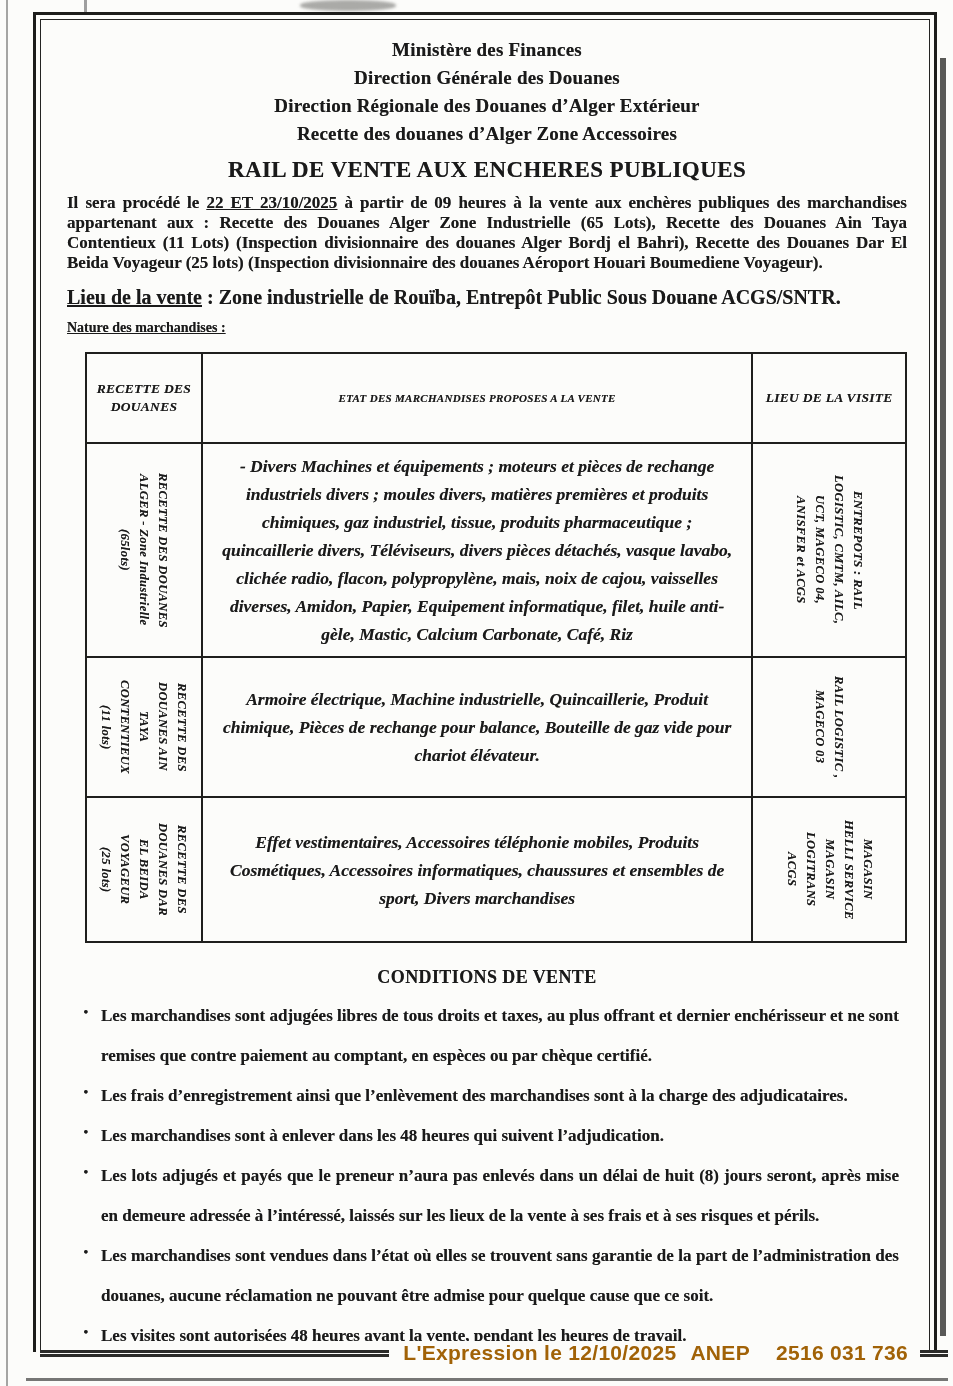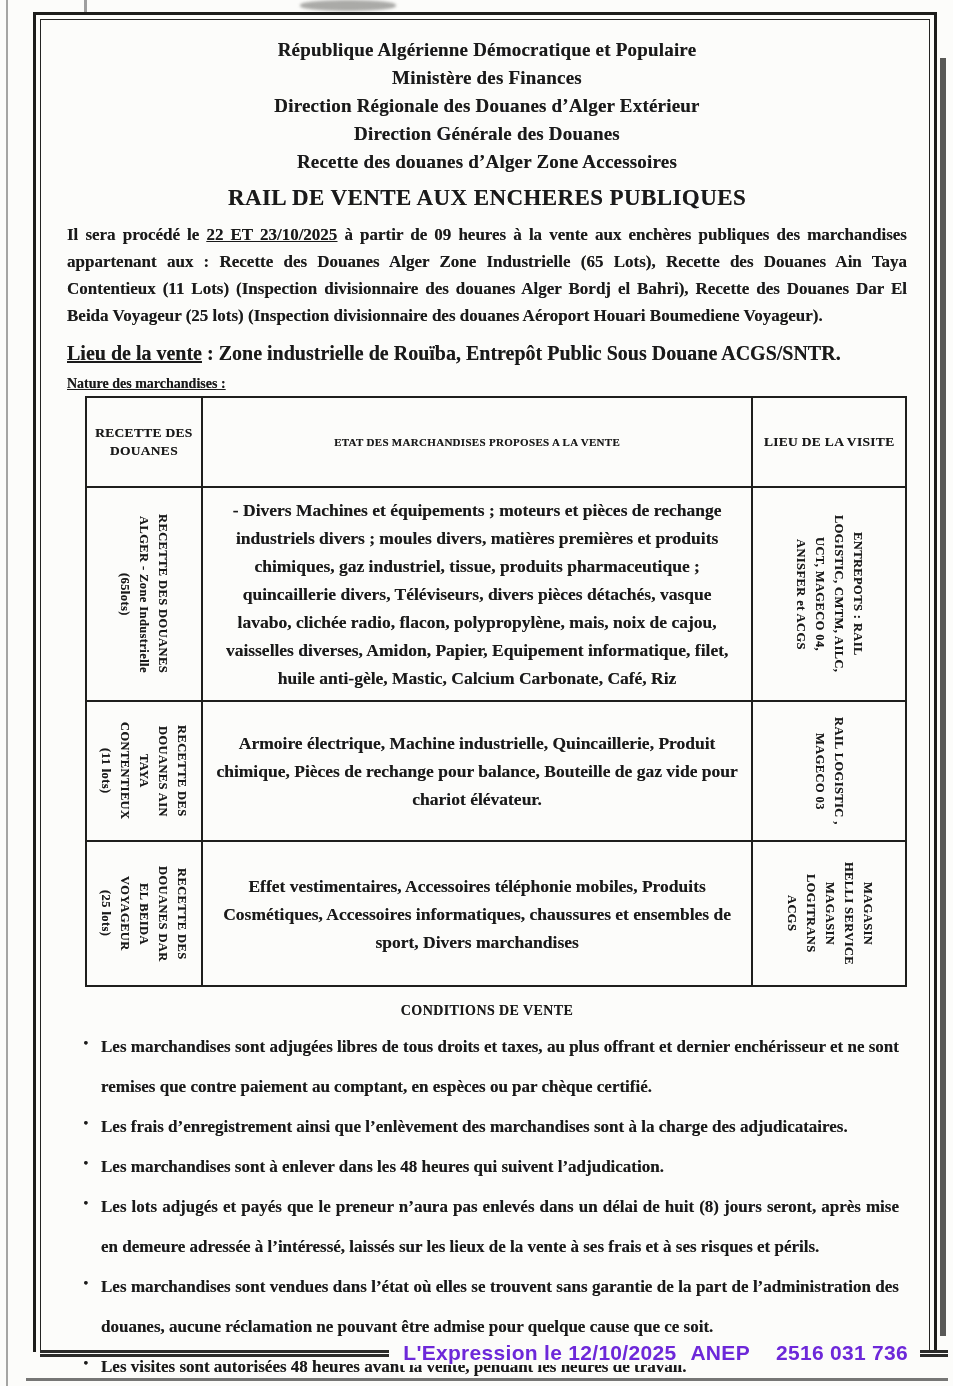--- a/index.html
+++ b/index.html
@@ -23,84 +23,83 @@
   .frame-inner {
     position:absolute; left:4px; right:4px; top:4px; bottom:0;
     border:1px solid #242422; border-bottom:none;
     padding:16px 22px 0 26px; box-sizing:border-box;
     text-shadow:0 0 .5px rgba(20,20,20,.55);
   }
 
   .hdr { text-align:center; font-weight:700; font-size:19px; line-height:28px; letter-spacing:.2px; }
   .doc-title { text-align:center; font-weight:700; font-size:23px; letter-spacing:.4px; margin-top:9px; }
 
-  .intro { margin-top:10px; font-size:17px; font-weight:600; line-height:27px; text-align:justify; }
+  .intro { margin-top:10px; font-size:17px; font-weight:600; line-height:20px; text-align:justify; }
   .intro .date { font-weight:700; text-decoration:underline; }
 
   .lieu { margin-top:13px; font-size:20px; font-weight:600; }
   .lieu .lbl { font-weight:700; text-decoration:underline; }
   .lieu .v2 { font-weight:700; }
   .nature { margin-top:11px; font-size:14px; font-weight:700; text-decoration:underline; }
 
-  table.goods { border-collapse:collapse; margin-top:4px; margin-left:18px; table-layout:fixed; }
+  table.goods { border-collapse:collapse; margin-top:16px; margin-left:18px; table-layout:fixed;font-style:italic; }
   table.goods th, table.goods td { border:2px solid #1f1f1d; box-sizing:border-box; }
   col.c-rec  { width:116px; }
   col.c-etat { width:553px; }
   col.c-lieu { width:154px; }
   tr.hrow { height:90px; }
   tr.r1 { height:200px; } tr.r2 { height:140px; } tr.r3 { height:145px; }
   th.h { font-size:13.5px; font-weight:700; letter-spacing:.3px; white-space:pre-line; line-height:18px; }
   th.h-mid { font-size:11px; }
   td.etat { font-size:17.5px; font-weight:600; text-align:center; vertical-align:middle; padding:8px 12px; line-height:28px; }
   td.vcell { vertical-align:middle; text-align:center; }
   .vtext {
     writing-mode:vertical-rl; text-orientation:mixed;
     white-space:pre-line; font-size:12.5px; font-weight:700;
     line-height:19px; letter-spacing:.4px; margin:0 auto; text-align:center;
     max-height:100%;
   }
 
-  .cond-title { margin-top:16px; text-align:center; font-size:14px; font-weight:700; letter-spacing:.4px; }
+  .cond-title { margin-top:24px; text-align:center; font-size:18px; font-weight:700; letter-spacing:.4px; }
   .cond-list { margin-top:8px; padding:0 8px 0 4px; }
   .cond-item { display:flex; align-items:flex-start; }
   .cond-item .mark { width:30px; flex:0 0 30px; text-align:center; font-size:15px; line-height:32px; }
   .cond-item .txt { flex:1; font-size:17px; font-weight:600; line-height:40px; text-align:justify; }
 
   .footer {
     position:absolute; left:40px; top:1341px; width:908px;
     display:flex; align-items:center;
     font-family:"Liberation Sans","DejaVu Sans",sans-serif;
     background:transparent;
   }
   .drule { height:7px; border-top:3px solid #2b2b29; border-bottom:3px solid #2b2b29; box-sizing:border-box; }
   .drule-left { flex:1; margin-right:10px; }
   .drule-right { width:28px; margin-left:8px; }
-  .footer .ftext { font-weight:700; font-size:21px; color:#6d28d9; letter-spacing:.3px; white-space:nowrap; background:#fcfcfa; padding:0 4px; }
+  .footer .ftext { font-weight:700; font-size:21px; color:#a16207; letter-spacing:.3px; white-space:nowrap; background:#fcfcfa; padding:0 4px; }
   .footer .ftext .gap1 { display:inline-block; width:14px; }
   .footer .ftext .gap2 { display:inline-block; width:26px; }
 </style>
 </head>
 <body>
 
 <div class="page">
 
   <div class="art art-top-smudge"></div>
   <div class="art art-top-tick"></div>
   <div class="art art-left-line"></div>
   <div class="art art-right-bar"></div>
   <div class="art art-bottom-line"></div>
 
   <div class="frame">
     <div class="frame-inner">
 
       <div class="hdr">
-        <div>République Algérienne Démocratique et Populaire</div>
         <div>Ministère des Finances</div>
+        <div>Direction Générale des Douanes</div>
         <div>Direction Régionale des Douanes d’Alger Extérieur</div>
-        <div>Direction Générale des Douanes</div>
         <div>Recette des douanes d’Alger Zone Accessoires</div>
       </div>
 
       <div class="doc-title">RAIL DE VENTE AUX ENCHERES PUBLIQUES</div>
 
       <div class="intro"><span>Il sera procédé le </span><span class="date">22 ET 23/10/2025</span><span> à partir de 09 heures à la vente aux enchères publiques des marchandises appartenant aux : Recette des Douanes Alger Zone Industrielle (65 Lots), Recette des Douanes Ain Taya Contentieux (11 Lots) (Inspection divisionnaire des douanes Alger Bordj el Bahri), Recette des Douanes Dar El Beida Voyageur (25 lots) (Inspection divisionnaire des douanes Aéroport Houari Boumediene Voyageur).</span></div>
 
       <div class="lieu"><span class="lbl">Lieu de la vente</span><span> : </span><span>Zone industrielle de Rouïba, </span><span class="v2">Entrepôt Public Sous Douane ACGS/SNTR.</span></div>
 
       <div class="nature">Nature des marchandises :</div>

